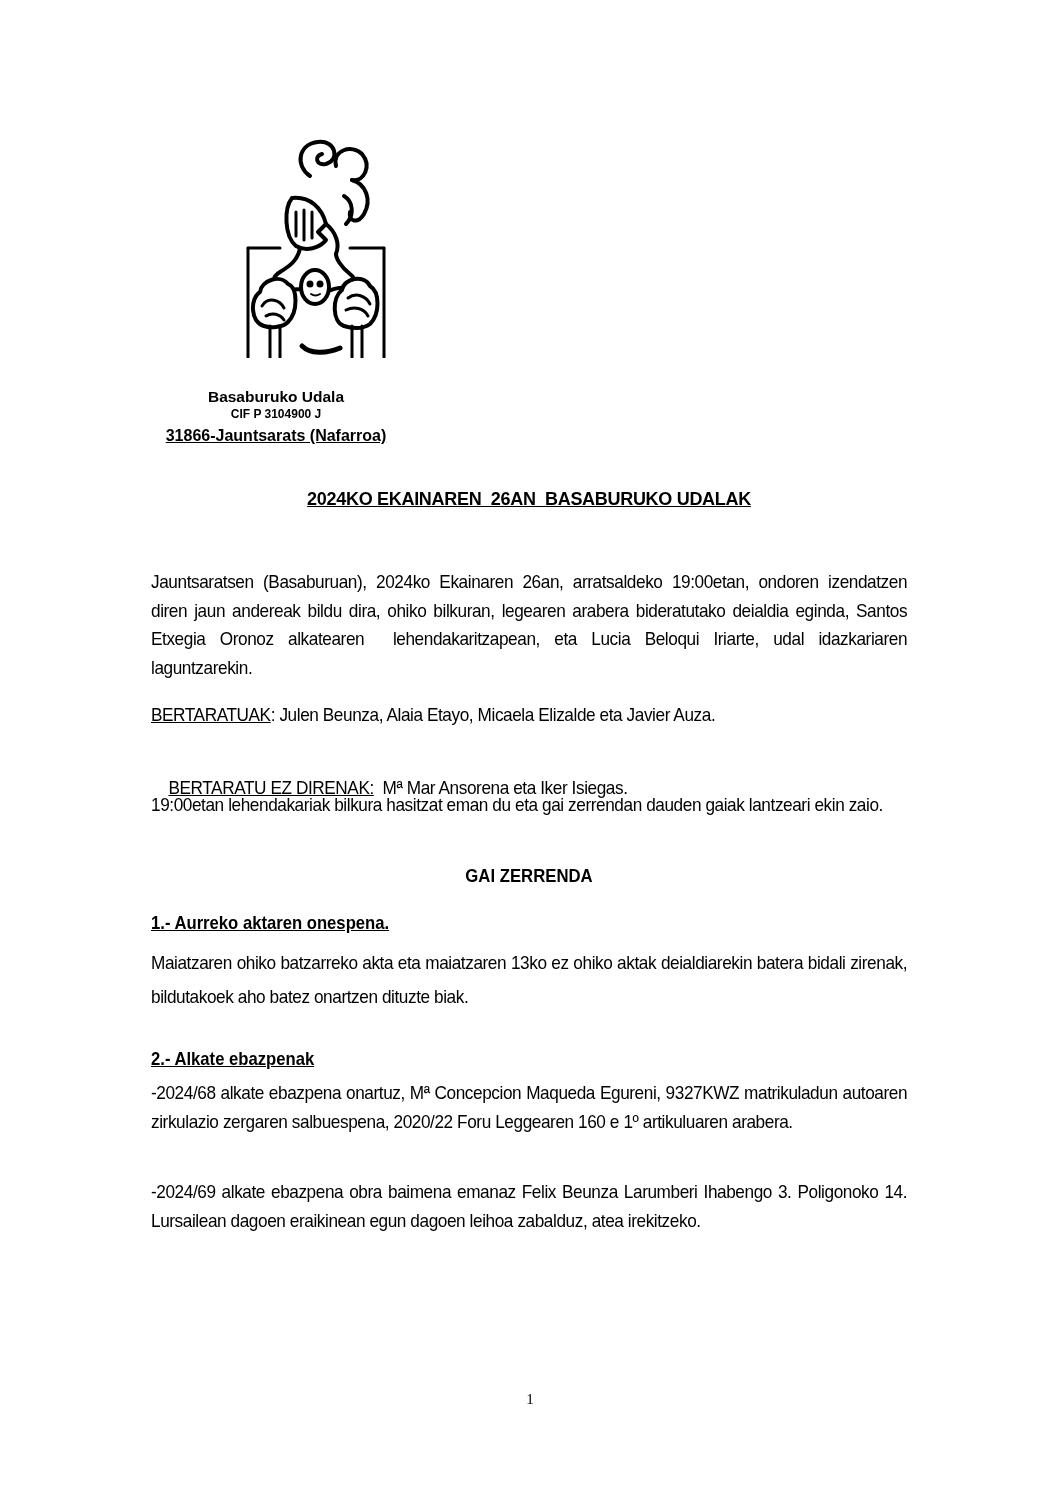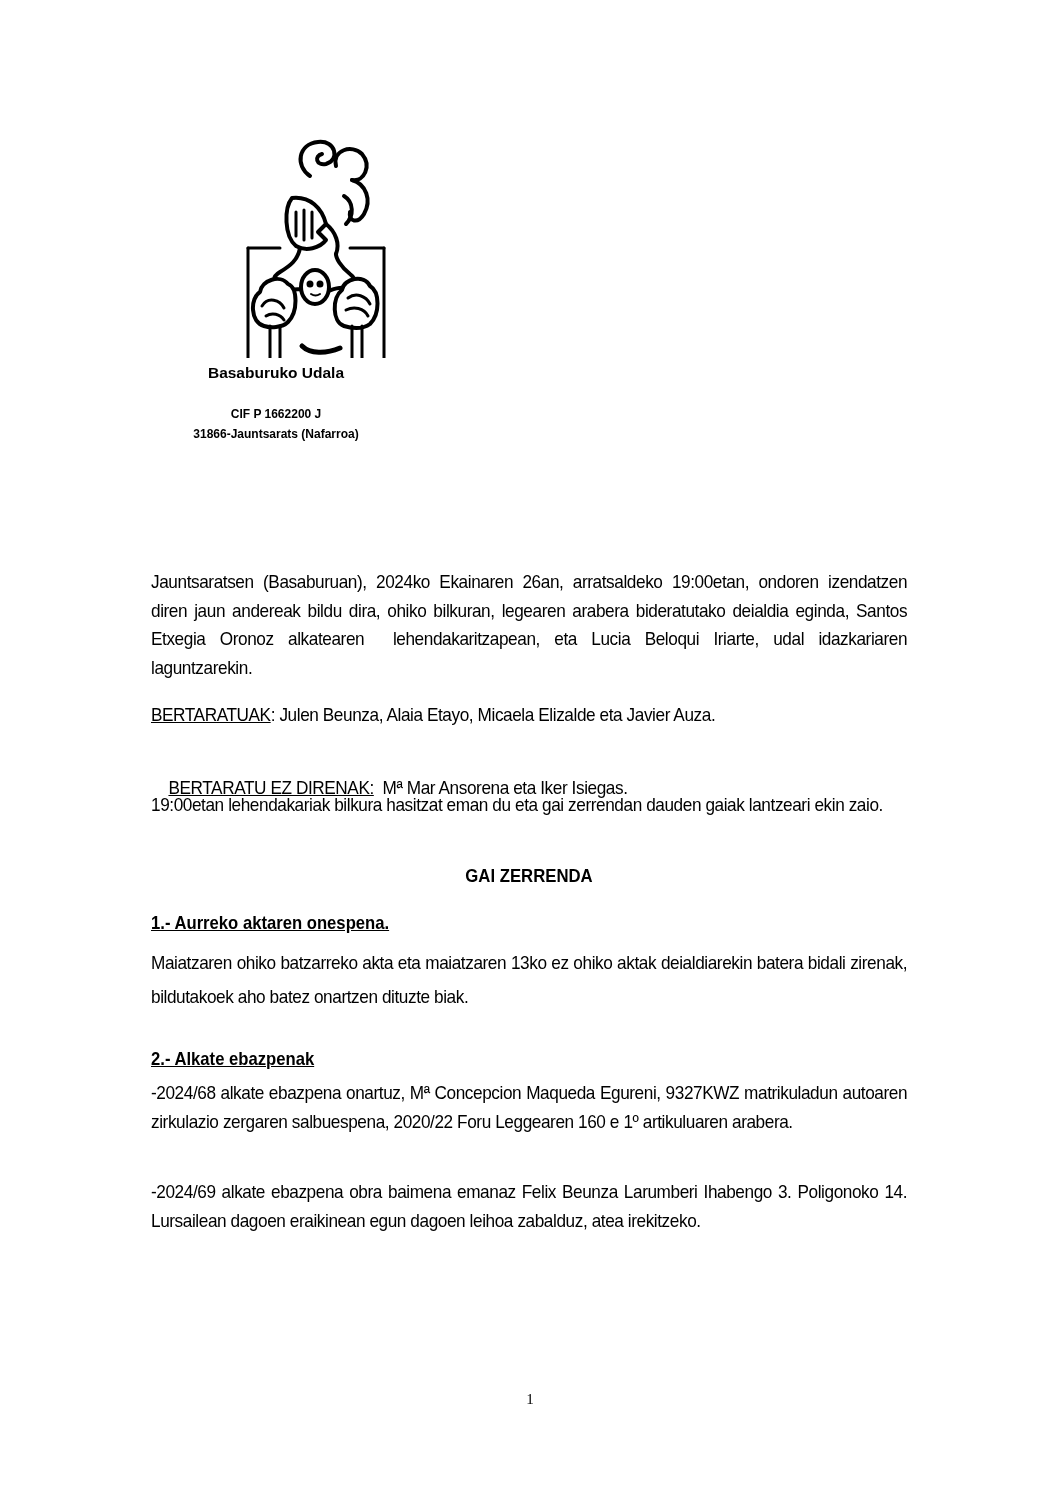--- a/index.html
+++ b/index.html
@@ -2,23 +2,23 @@
 <html><head>
 <meta charset="utf-8">
 <style>
   html, body { margin: 0; padding: 0; background: #ffffff; }
   body { width: 1058px; height: 1497px; position: relative; overflow: hidden; color: #000; }
   .page { position: absolute; left: 0; top: 0; width: 1058px; height: 1497px; background: #fff; }
 
   .crest { position: absolute; left: 240px; top: 136px; width: 152px; height: 222px; }
 
   .org { position: absolute; left: 150px; width: 252px; text-align: center; font-family: "Liberation Sans", sans-serif; font-weight: bold; }
-  .org-name { top: 364px; font-size: 15.5px; }
+  .org-name { top: 388px; font-size: 15.5px; }
   .org-cif { top: 407px; font-size: 12px; }
-  .org-addr { top: 427px; font-size: 12px; }
+  .org-addr { top: 427px; font-size: 16px; text-decoration: underline; }
 
   .title { position: absolute; left: 150px; width: 758px; text-align: center; font-family: "Liberation Sans", sans-serif; font-weight: bold; font-size: 18px; text-decoration: underline; letter-spacing: -0.3px; }
   .title-1 { top: 489px; }
   .title-2 { top: 517px; }
 
   .body-text { position: absolute; left: 151px; width: 756px; font-family: "Liberation Sans", sans-serif; font-size: 18.5px; line-height: 28.5px; text-align: justify; letter-spacing: -0.45px; transform: scaleX(0.93); transform-origin: left top; width: 813px; }
   .para-intro { top: 568px; }
   .para-present { top: 701px; }
   .para-absent { top: 745px; }
   .para-start { top: 791px; }
@@ -69,23 +69,24 @@
       <ellipse cx="75" cy="151" rx="14" ry="17" fill="#fff"></ellipse>
       <circle cx="70" cy="148" r="1.5" fill="#000"></circle>
       <circle cx="80" cy="148" r="1.5" fill="#000"></circle>
       <path d="M71 158 C74 160 77 160 80 158" stroke-width="2"></path>
 
       <path d="M62 210 C70 218 86 218 100 212" stroke-width="5"></path>
     </g>
   </svg>
 
   <div class="org org-name">Basaburuko Udala</div>
-  <div class="org org-cif">CIF P 1662200 J</div>
+  <div class="org org-cif">CIF P 3104900 J</div>
   <div class="org org-addr">31866-Jauntsarats (Nafarroa)</div>
 
+  <div class="title title-1" style="white-space: pre;">2024KO EKAINAREN  26AN  BASABURUKO UDALAK</div>
 
   <div class="body-text para-intro" style="white-space: pre-wrap;">Jauntsaratsen (Basaburuan), 2024ko Ekainaren 26an, arratsaldeko 19:00etan, ondoren izendatzen diren jaun andereak bildu dira, ohiko bilkuran, legearen arabera bideratutako deialdia eginda, Santos Etxegia Oronoz alkatearen  lehendakaritzapean, eta Lucia Beloqui Iriarte, udal idazkariaren laguntzarekin.</div>
 
   <div class="body-text para-present">
     <span class="u">BERTARATUAK</span><span>: Julen Beunza, Alaia Etayo, Micaela Elizalde eta Javier Auza.</span>
   </div>
 
   <div class="body-text para-absent" style="white-space: pre;">
     <span class="u">BERTARATU EZ DIRENAK:</span><span>  Mª Mar Ansorena eta Iker Isiegas.</span>
   </div>

